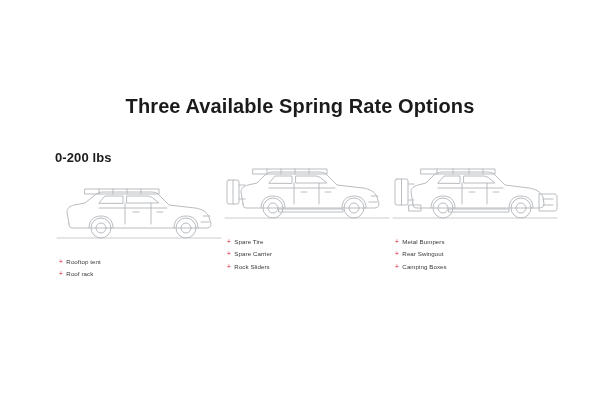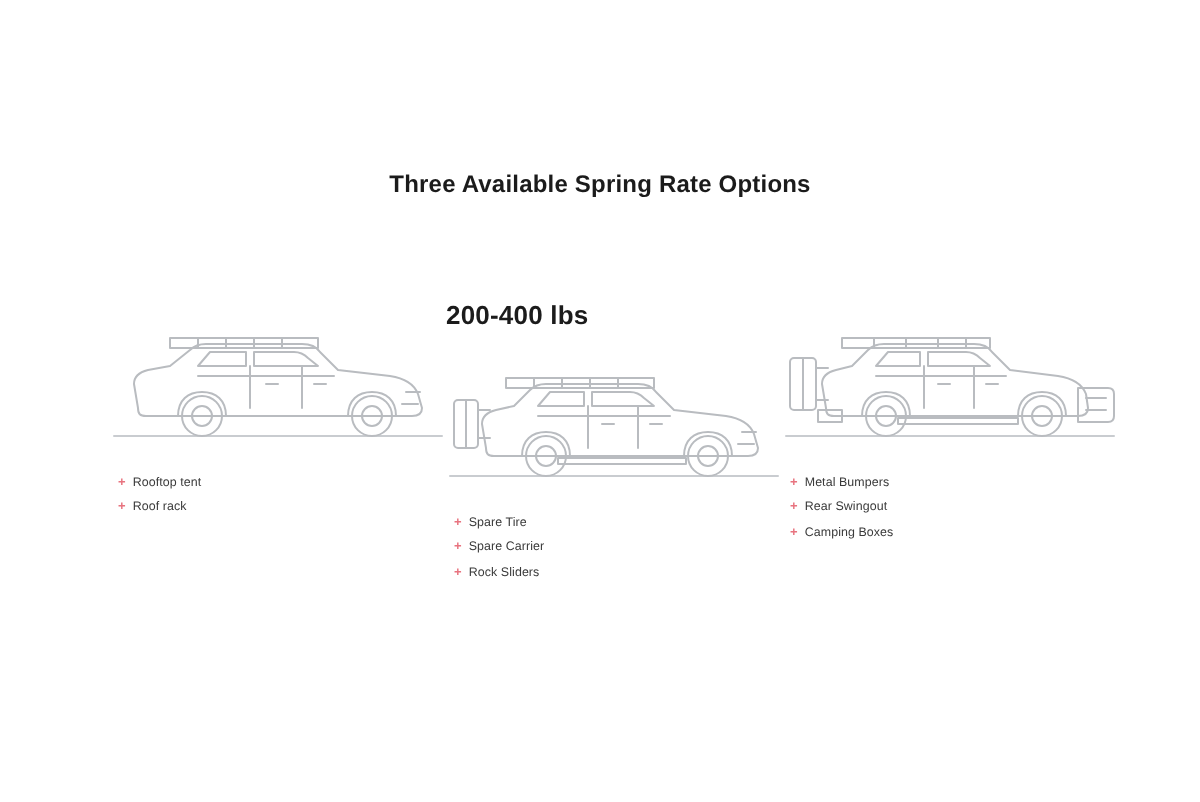--- a/index.html
+++ b/index.html
@@ -15,25 +15,25 @@
     overflow: hidden;
   }
   .canvas {
     position: relative;
     width: 600px;
     height: 401px;
     background: #ffffff;
   }
   .title {
     position: absolute;
-    top: 85px;
+    top: 95px;
     left: 0;
     width: 600px;
     text-align: center;
-    font-size: 12px;
+    font-size: 20px;
     font-weight: bold;
     letter-spacing: 0.1px;
     color: #1b1b1b;
   }
   .columns {
     position: absolute;
     top: 150px;
     left: 55px;
     width: 500px;
     display: flex;
@@ -89,20 +89,21 @@
 </head>
 <body>
 
 <div class="canvas">
 
   <div class="title">Three Available Spring Rate Options</div>
 
   <div class="columns">
 
     <div class="col">
+      <div class="col-heading">0-200 lbs</div>
       <div class="art">
         <svg width="168" height="72" viewBox="0 0 168 72" fill="none" stroke="#b9bcc0" stroke-width="1" stroke-linejoin="round" stroke-linecap="round">
 
           <line x1="2" y1="66" x2="166" y2="66" stroke="#c9ccd0"></line>
 
           <path d="M30 17 L104 17 L104 22 L30 22 Z" stroke="#b9bcc0"></path>
           <line x1="44" y1="17" x2="44" y2="22"></line>
           <line x1="58" y1="17" x2="58" y2="22"></line>
           <line x1="72" y1="17" x2="72" y2="22"></line>
           <line x1="86" y1="17" x2="86" y2="22"></line>
@@ -137,21 +138,20 @@
           <span class="feature-label">Rooftop tent</span>
         </li>
         <li class="feature-item">
           <span class="bullet-plus">+</span>
           <span class="feature-label">Roof rack</span>
         </li>
       </ul>
     </div>
 
     <div class="col">
-      <div class="col-heading">200-400 lbs</div>
       <div class="art">
         <svg width="168" height="72" viewBox="0 0 168 72" fill="none" stroke="#b9bcc0" stroke-width="1" stroke-linejoin="round" stroke-linecap="round">
           <line x1="2" y1="66" x2="166" y2="66" stroke="#c9ccd0"></line>
 
           <path d="M30 17 L104 17 L104 22 L30 22 Z"></path>
           <line x1="44" y1="17" x2="44" y2="22"></line>
           <line x1="58" y1="17" x2="58" y2="22"></line>
           <line x1="72" y1="17" x2="72" y2="22"></line>
           <line x1="86" y1="17" x2="86" y2="22"></line>
 

